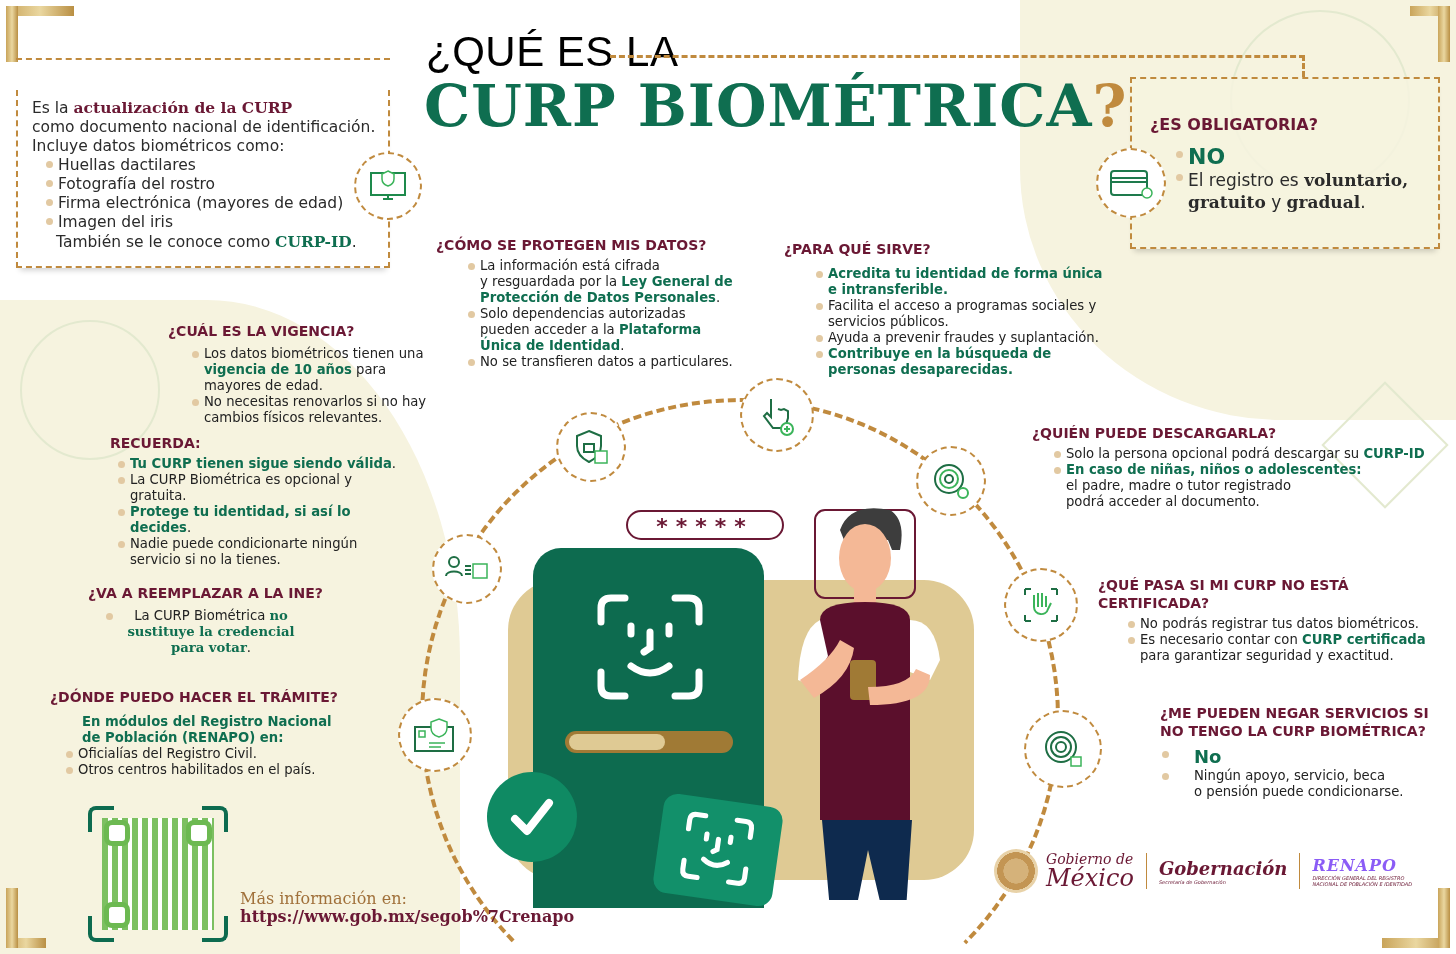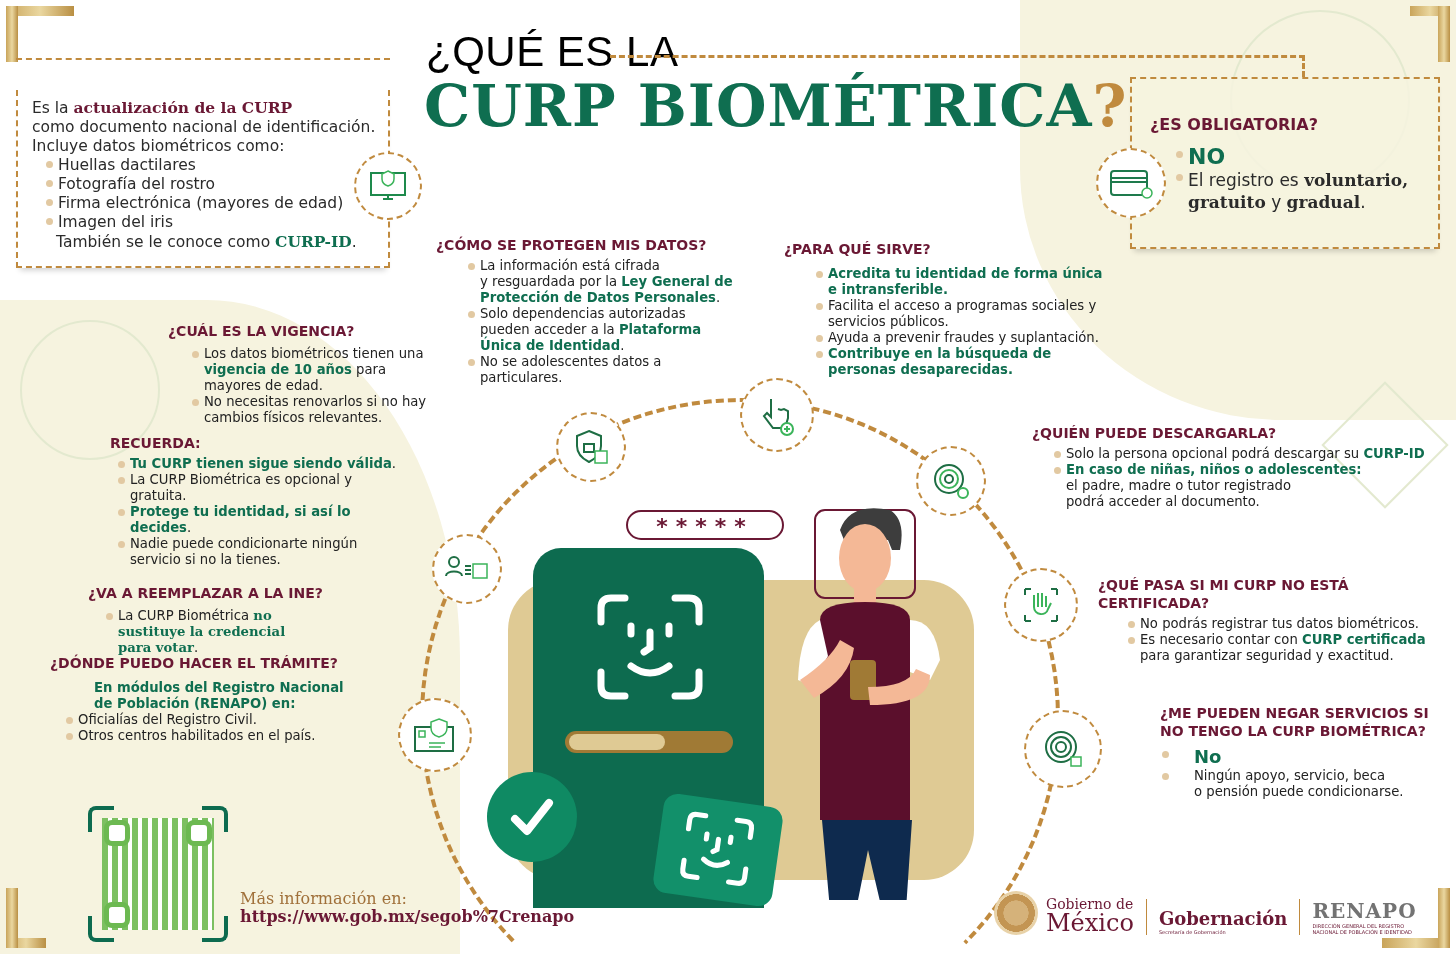--- a/index.html
+++ b/index.html
@@ -56,28 +56,28 @@
 
   .qr-frame { position: absolute; left: 88px; top: 806px; width: 140px; height: 136px; }
   .qr-frame .c { position: absolute; width: 26px; height: 26px; border-color: #0d6b4f; border-style: solid; }
   .qr-inner { position: absolute; left: 14px; top: 12px; width: 112px; height: 112px; background: #fff;
     background-image:
       repeating-linear-gradient(90deg, rgba(110,185,80,0.9) 0 6px, transparent 6px 10px),
       repeating-linear-gradient(0deg, rgba(255,255,255,0.85) 0 5px, transparent 5px 9px);
   }
   .qr-eye { position: absolute; width: 26px; height: 26px; border: 5px solid #6cb951; border-radius: 8px; background: #fff; }
 
-  .logo-row { position: absolute; left: 994px; top: 885px; height: 50px; display: flex; align-items: flex-end; }
+  .logo-row { position: absolute; left: 994px; top: 846px; height: 50px; display: flex; align-items: center; font-style: italic; }
   .seal { width: 44px; height: 44px; border-radius: 50%; background: radial-gradient(circle,#d5b27a 0 40%,#c39553 41% 60%,#e8d2a8 61% 100%); margin-right: 8px; }
   .gob1 { font-family: "DejaVu Serif", serif; color: #6a1834; font-size: 14px; line-height: 14px; }
   .gob2 { font-family: "DejaVu Serif", serif; color: #6a1834; font-size: 24px; line-height: 24px; }
   .vsep { width: 1px; height: 36px; background: #c08a3e; margin: 0 12px; }
   .gobern { font-family: "DejaVu Serif", serif; font-weight: bold; color: #6a1834; font-size: 18px; }
   .gobern-sub { font-size: 5px; color: #6a1834; }
-  .renapo { font-family: "DejaVu Serif", serif; font-weight: bold; color: #737373; font-size: 20px; letter-spacing: 1px; }
+  .renapo { font-family: "DejaVu Serif", serif; font-weight: bold; color: #8b5cf6; font-size: 16px; letter-spacing: 1px; }
   .renapo-sub { font-size: 5px; color: #6a1834; line-height: 6px; width: 110px; }
 </style>
 </head>
 <body>
 
 <div class="bg-blob" style="left:1020px;top:0;width:436px;height:420px;border-radius:0 0 0 60%;"></div>
 <div class="bg-blob" style="left:0;top:300px;width:460px;height:654px;border-radius:0 55% 0 0;"></div>
 <div class="circuit" style="left:1230px;top:10px;width:180px;height:180px;border-radius:50%;"></div>
 <div class="circuit" style="left:20px;top:320px;width:140px;height:140px;border-radius:50%;"></div>
 <div class="circuit" style="left:1340px;top:400px;width:90px;height:90px;transform:rotate(45deg);"></div>
@@ -128,21 +128,21 @@
 <ul class="b abs" style="left:1174px;top:146px;width:260px;font-size:17px;line-height:22px;">
   <li><span class="g" style="font-size:22px;">NO</span></li>
   <li><span>El registro es </span><b class="serif-b">voluntario,</b><br><b class="serif-b">gratuito</b><span> y </span><b class="serif-b">gradual</b><span>.</span></li>
 </ul>
 
 <div class="abs" style="left:436px;top:236px;width:330px;">
   <div class="h">¿CÓMO SE PROTEGEN MIS DATOS?</div>
   <ul class="b p" style="margin-left:30px;margin-top:4px;width:270px;">
     <li><span>La información está cifrada</span><br><span>y resguardada por la </span><span class="g">Ley General de Protección de Datos Personales</span><span>.</span></li>
     <li><span>Solo dependencias autorizadas pueden acceder a la </span><span class="g">Plataforma Única de Identidad</span><span>.</span></li>
-    <li>No se adolescentes datos a particulares.</li>
+    <li>No se transfieren datos a particulares.</li>
   </ul>
 </div>
 
 <div class="abs" style="left:784px;top:240px;width:340px;">
   <div class="h">¿PARA QUÉ SIRVE?</div>
   <ul class="b p" style="margin-left:30px;margin-top:8px;width:300px;">
     <li class="g">Acredita tu identidad de forma única e intransferible.</li>
     <li>Facilita el acceso a programas sociales y servicios públicos.</li>
     <li>Ayuda a prevenir fraudes y suplantación.</li>
     <li class="g">Contribuye en la búsqueda de personas desaparecidas.</li>
@@ -162,28 +162,28 @@
   <ul class="b p" style="margin-left:6px;margin-top:4px;width:280px;">
     <li><span class="g">Tu CURP tienen sigue siendo válida</span><span>.</span></li>
     <li>La CURP Biométrica es opcional y gratuita.</li>
     <li><span class="g">Protege tu identidad, si así lo decides</span><span>.</span></li>
     <li>Nadie puede condicionarte ningún servicio si no la tienes.</li>
   </ul>
 </div>
 
 <div class="abs" style="left:88px;top:584px;width:260px;">
   <div class="h">¿VA A REEMPLAZAR A LA INE?</div>
-  <ul class="b p" style="margin-left:16px;margin-top:6px;width:200px;">
+  <ul class="b p" style="margin-left:16px;margin-top:6px;width:200px;text-align:center;">
     <li><span>La CURP Biométrica </span><span class="g serif-b">no sustituye la credencial para votar</span><span>.</span></li>
   </ul>
 </div>
 
-<div class="abs" style="left:50px;top:654px;width:300px;">
+<div class="abs" style="left:50px;top:688px;width:300px;">
   <div class="h">¿DÓNDE PUEDO HACER EL TRÁMITE?</div>
-  <div class="p g" style="margin-left:44px;margin-top:8px;width:260px;">En módulos del Registro Nacional de Población (RENAPO) en:</div>
+  <div class="p g" style="margin-left:32px;margin-top:8px;width:260px;">En módulos del Registro Nacional de Población (RENAPO) en:</div>
   <ul class="b p" style="margin-left:14px;">
     <li>Oficialías del Registro Civil.</li>
     <li>Otros centros habilitados en el país.</li>
   </ul>
 </div>
 
 <div class="abs" style="left:1032px;top:424px;width:400px;">
   <div class="h">¿QUIÉN PUEDE DESCARGARLA?</div>
   <ul class="b p" style="margin-left:20px;margin-top:4px;">
     <li><span>Solo la persona opcional podrá descargar su </span><span class="g">CURP-ID</span></li>

